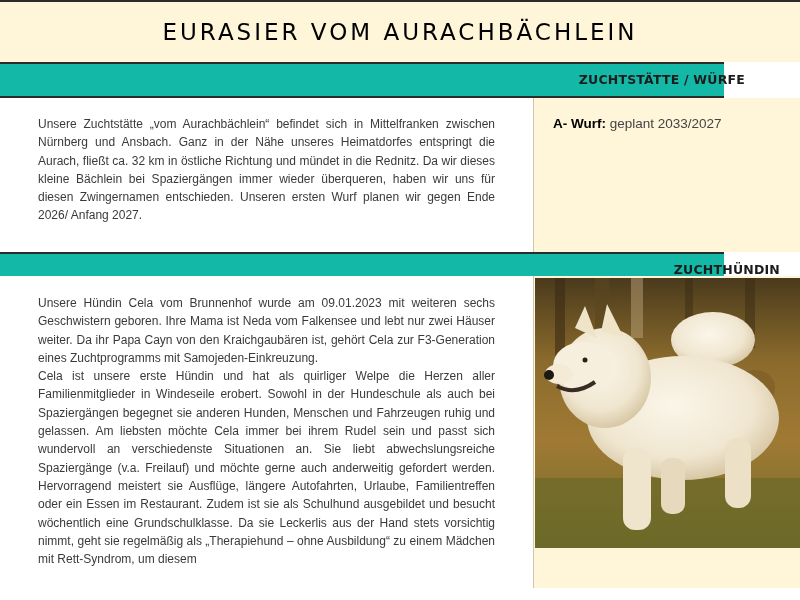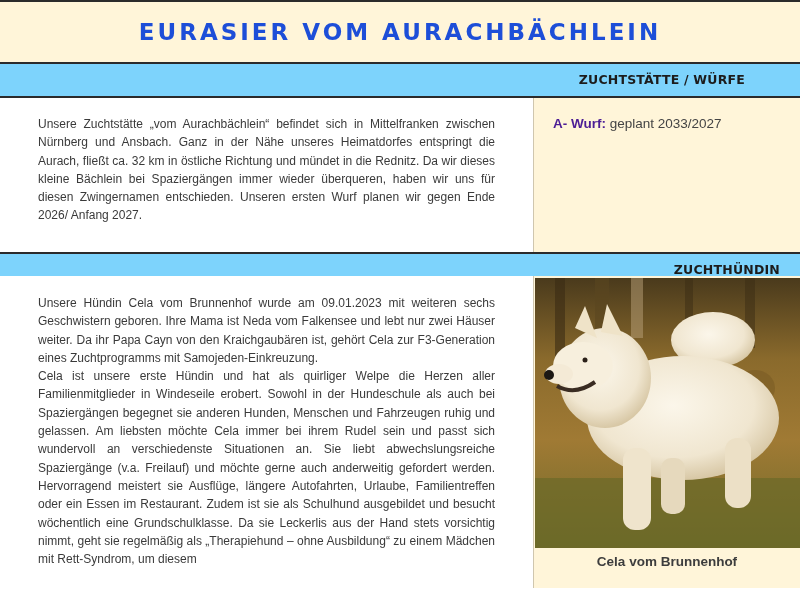--- a/index.html
+++ b/index.html
@@ -12,29 +12,29 @@
     }
     .header {
       position: absolute; left: 0; top: 0; width: 800px; height: 62px;
       background: #fff5d9;
       border-top: 2px solid #2b2b2b;
       box-sizing: border-box;
       display: flex; align-items: center; justify-content: center;
     }
     .site-title {
       font-family: "DejaVu Sans", sans-serif;
-      font-weight: bold;
+      font-weight: normal;
       font-size: 23px;
       letter-spacing: 3px;
-      color: #1d4ed8;
+      color: #000000;
       margin-top: 0;
     }
     .section-bar {
-      position: absolute; left: 0; width: 800px; height: 36px;
-      background: #7dd3fc;
+      position: absolute; left: 0; width: 724px; height: 36px;
+      background: #14b8a6;
       border-top: 2px solid #2b2b2b;
       border-bottom: 2px solid #2b2b2b;
       box-sizing: border-box;
     }
     .section-bar .label {
       position: absolute; top: 0; height: 32px; line-height: 32px;
       font-family: "DejaVu Sans", sans-serif;
       font-weight: bold;
       font-size: 12.5px;
       color: #1c1c1c;
@@ -70,21 +70,21 @@
       margin: 0;
     }
     .row1 .body-text { top: 17px; }
     .row2 .body-text { top: 18px; }
     .body-text p { margin: 0; }
 
     .litter-line {
       position: absolute; left: 19px; top: 18px;
       font-size: 13.5px; color: #444444;
     }
-    .litter-line b { color: #4c1d95; }
+    .litter-line b { color: #000000; }
 
     .photo {
       position: absolute; left: 1px; top: 2px; width: 266px; height: 270px;
       overflow: hidden;
       background: #6b5424;
     }
     .photo svg { display: block; }
     .caption {
       position: absolute; left: 0; top: 278px; width: 266px; text-align: center;
       font-weight: bold; font-size: 13.5px; color: #3d3d3d;
@@ -161,15 +161,14 @@
         <ellipse cx="70" cy="100" rx="46" ry="50" fill="url(#fur)"></ellipse>
         <ellipse cx="48" cy="88" rx="30" ry="24" fill="#f7efdd"></ellipse>
         <polygon points="40,50 50,28 62,60" fill="#efe3c8"></polygon>
         <polygon points="66,54 72,26 88,58" fill="#efe3c8"></polygon>
         <ellipse cx="24" cy="96" rx="14" ry="10" fill="#f4ead6"></ellipse>
         <circle cx="14" cy="97" r="5" fill="#1c1814"></circle>
         <path d="M22,108 Q40,118 60,104" stroke="#3a2c22" stroke-width="4" fill="none"></path>
         <circle cx="50" cy="82" r="2.5" fill="#2b2018"></circle>
       </svg>
     </div>
-    <div class="caption">Cela vom Brunnenhof</div>
   </div>
 </div>
 
 </body></html>

